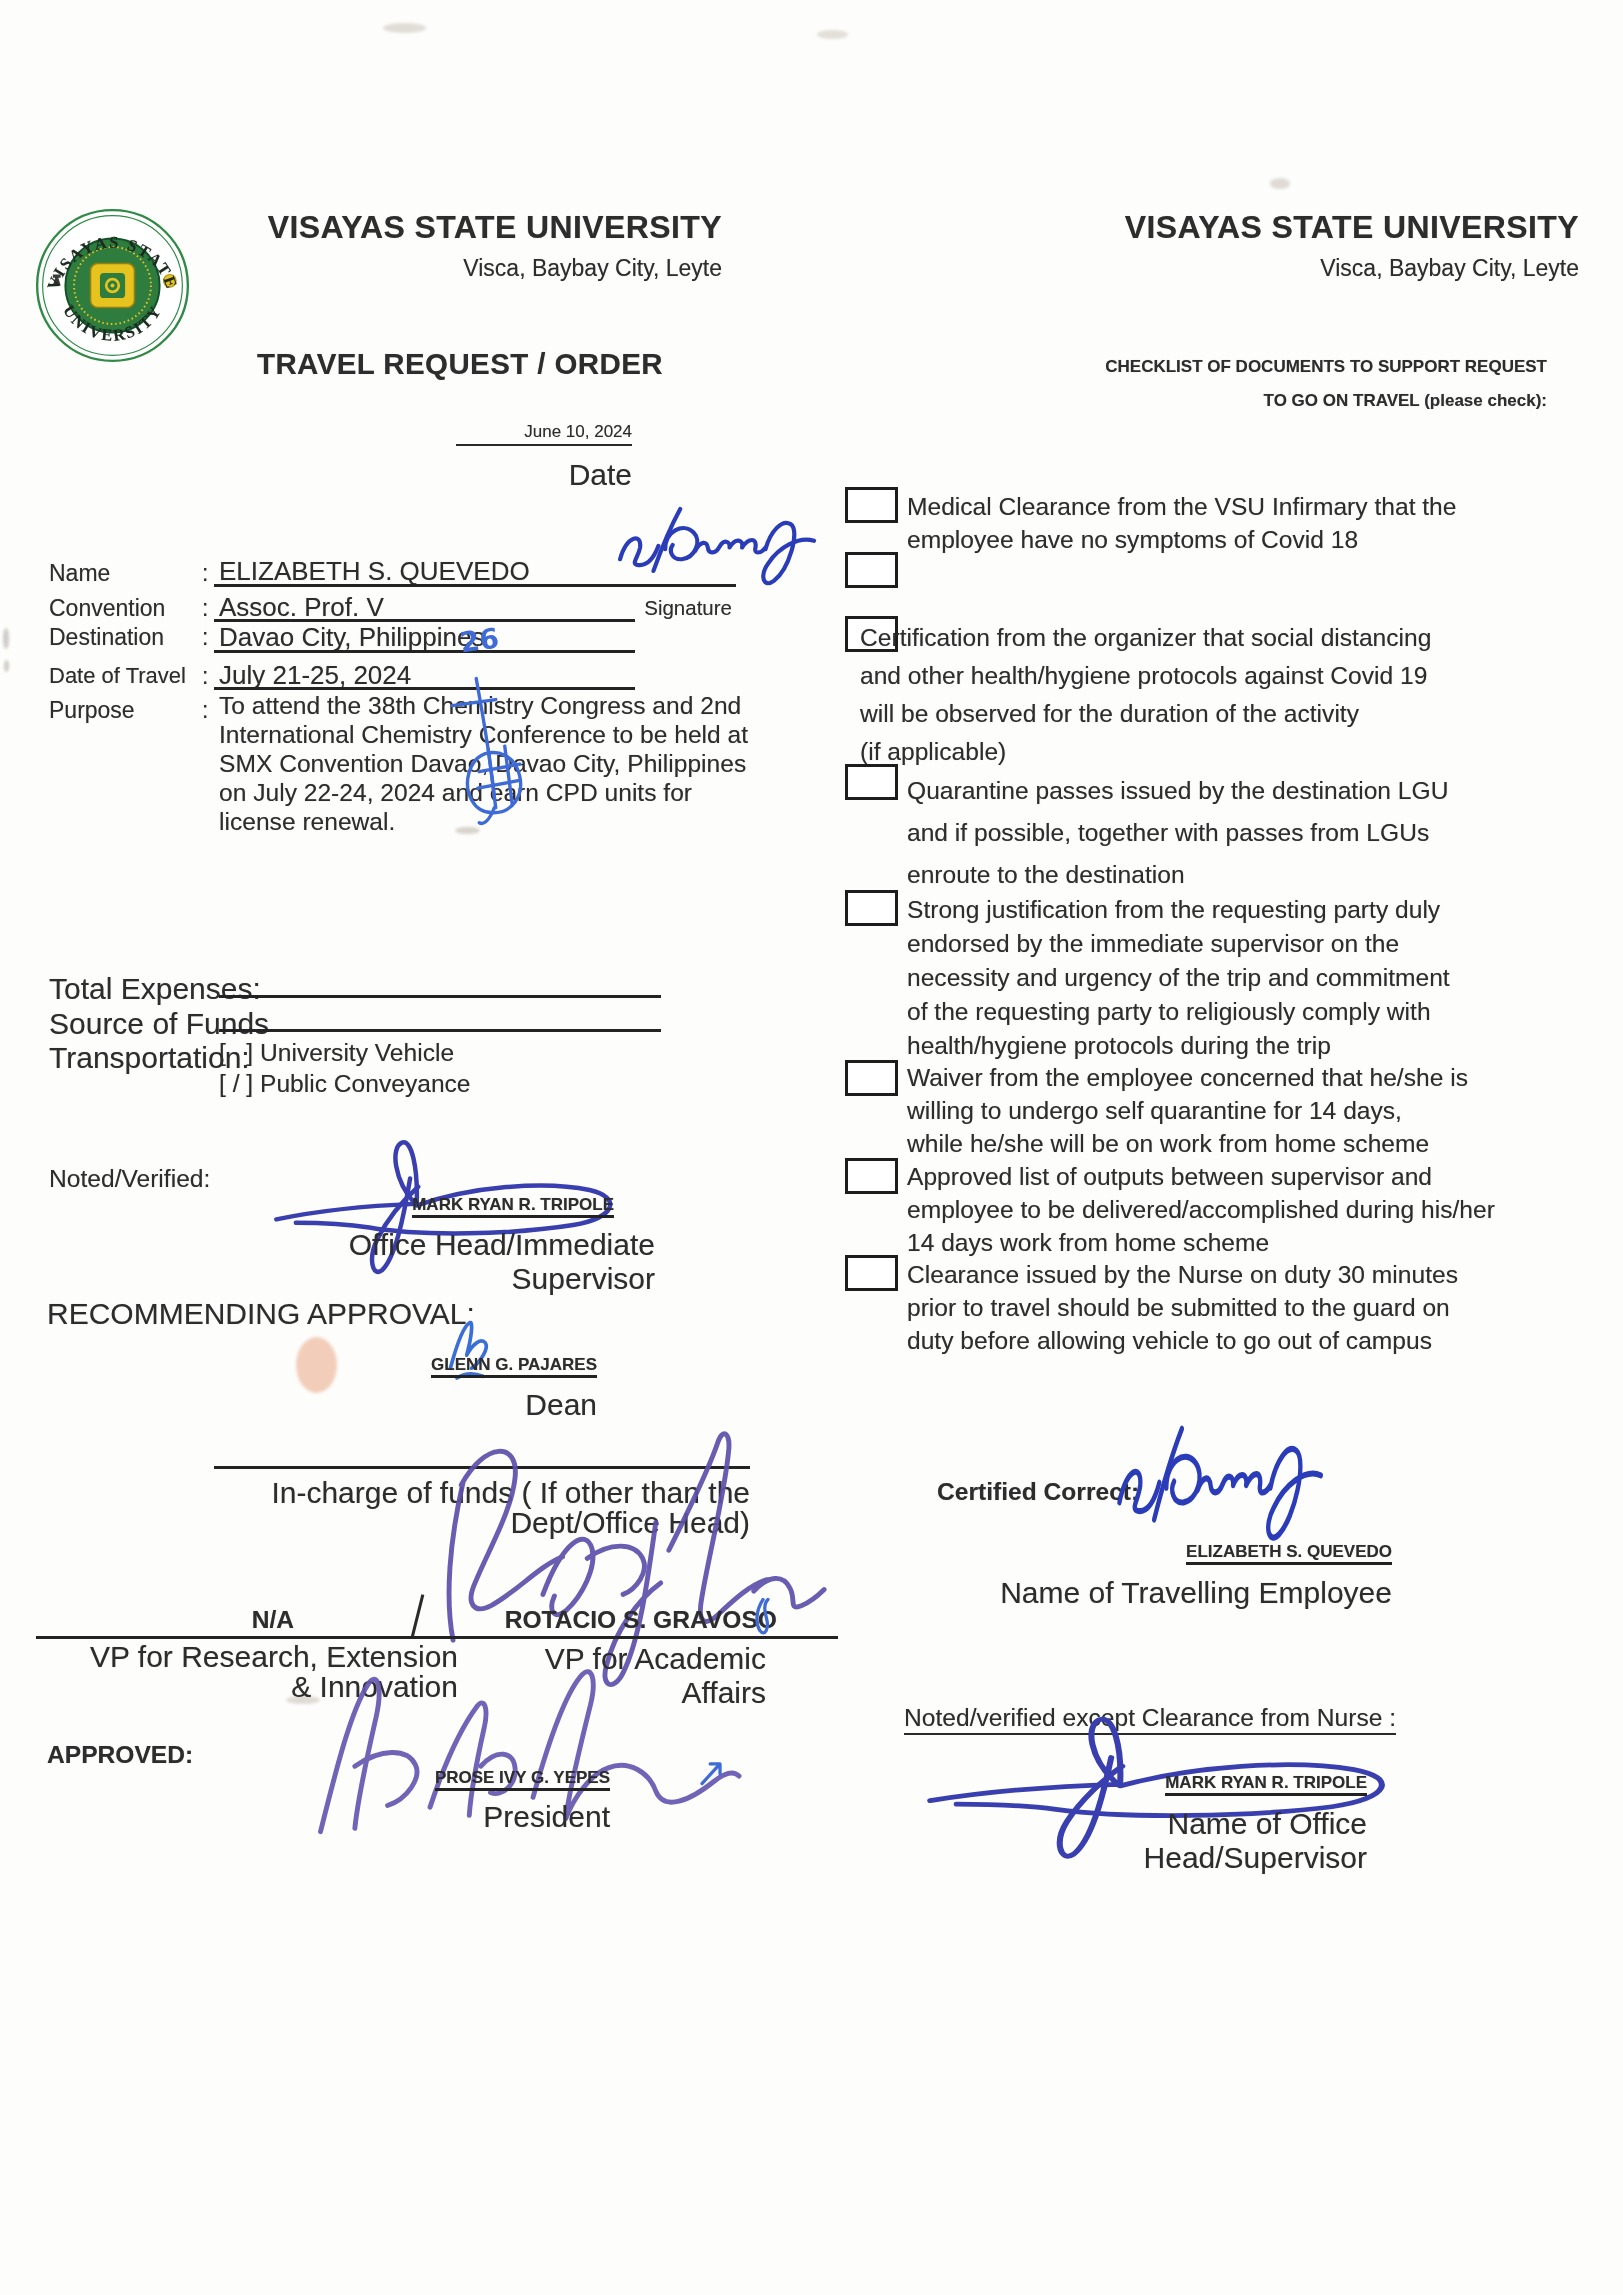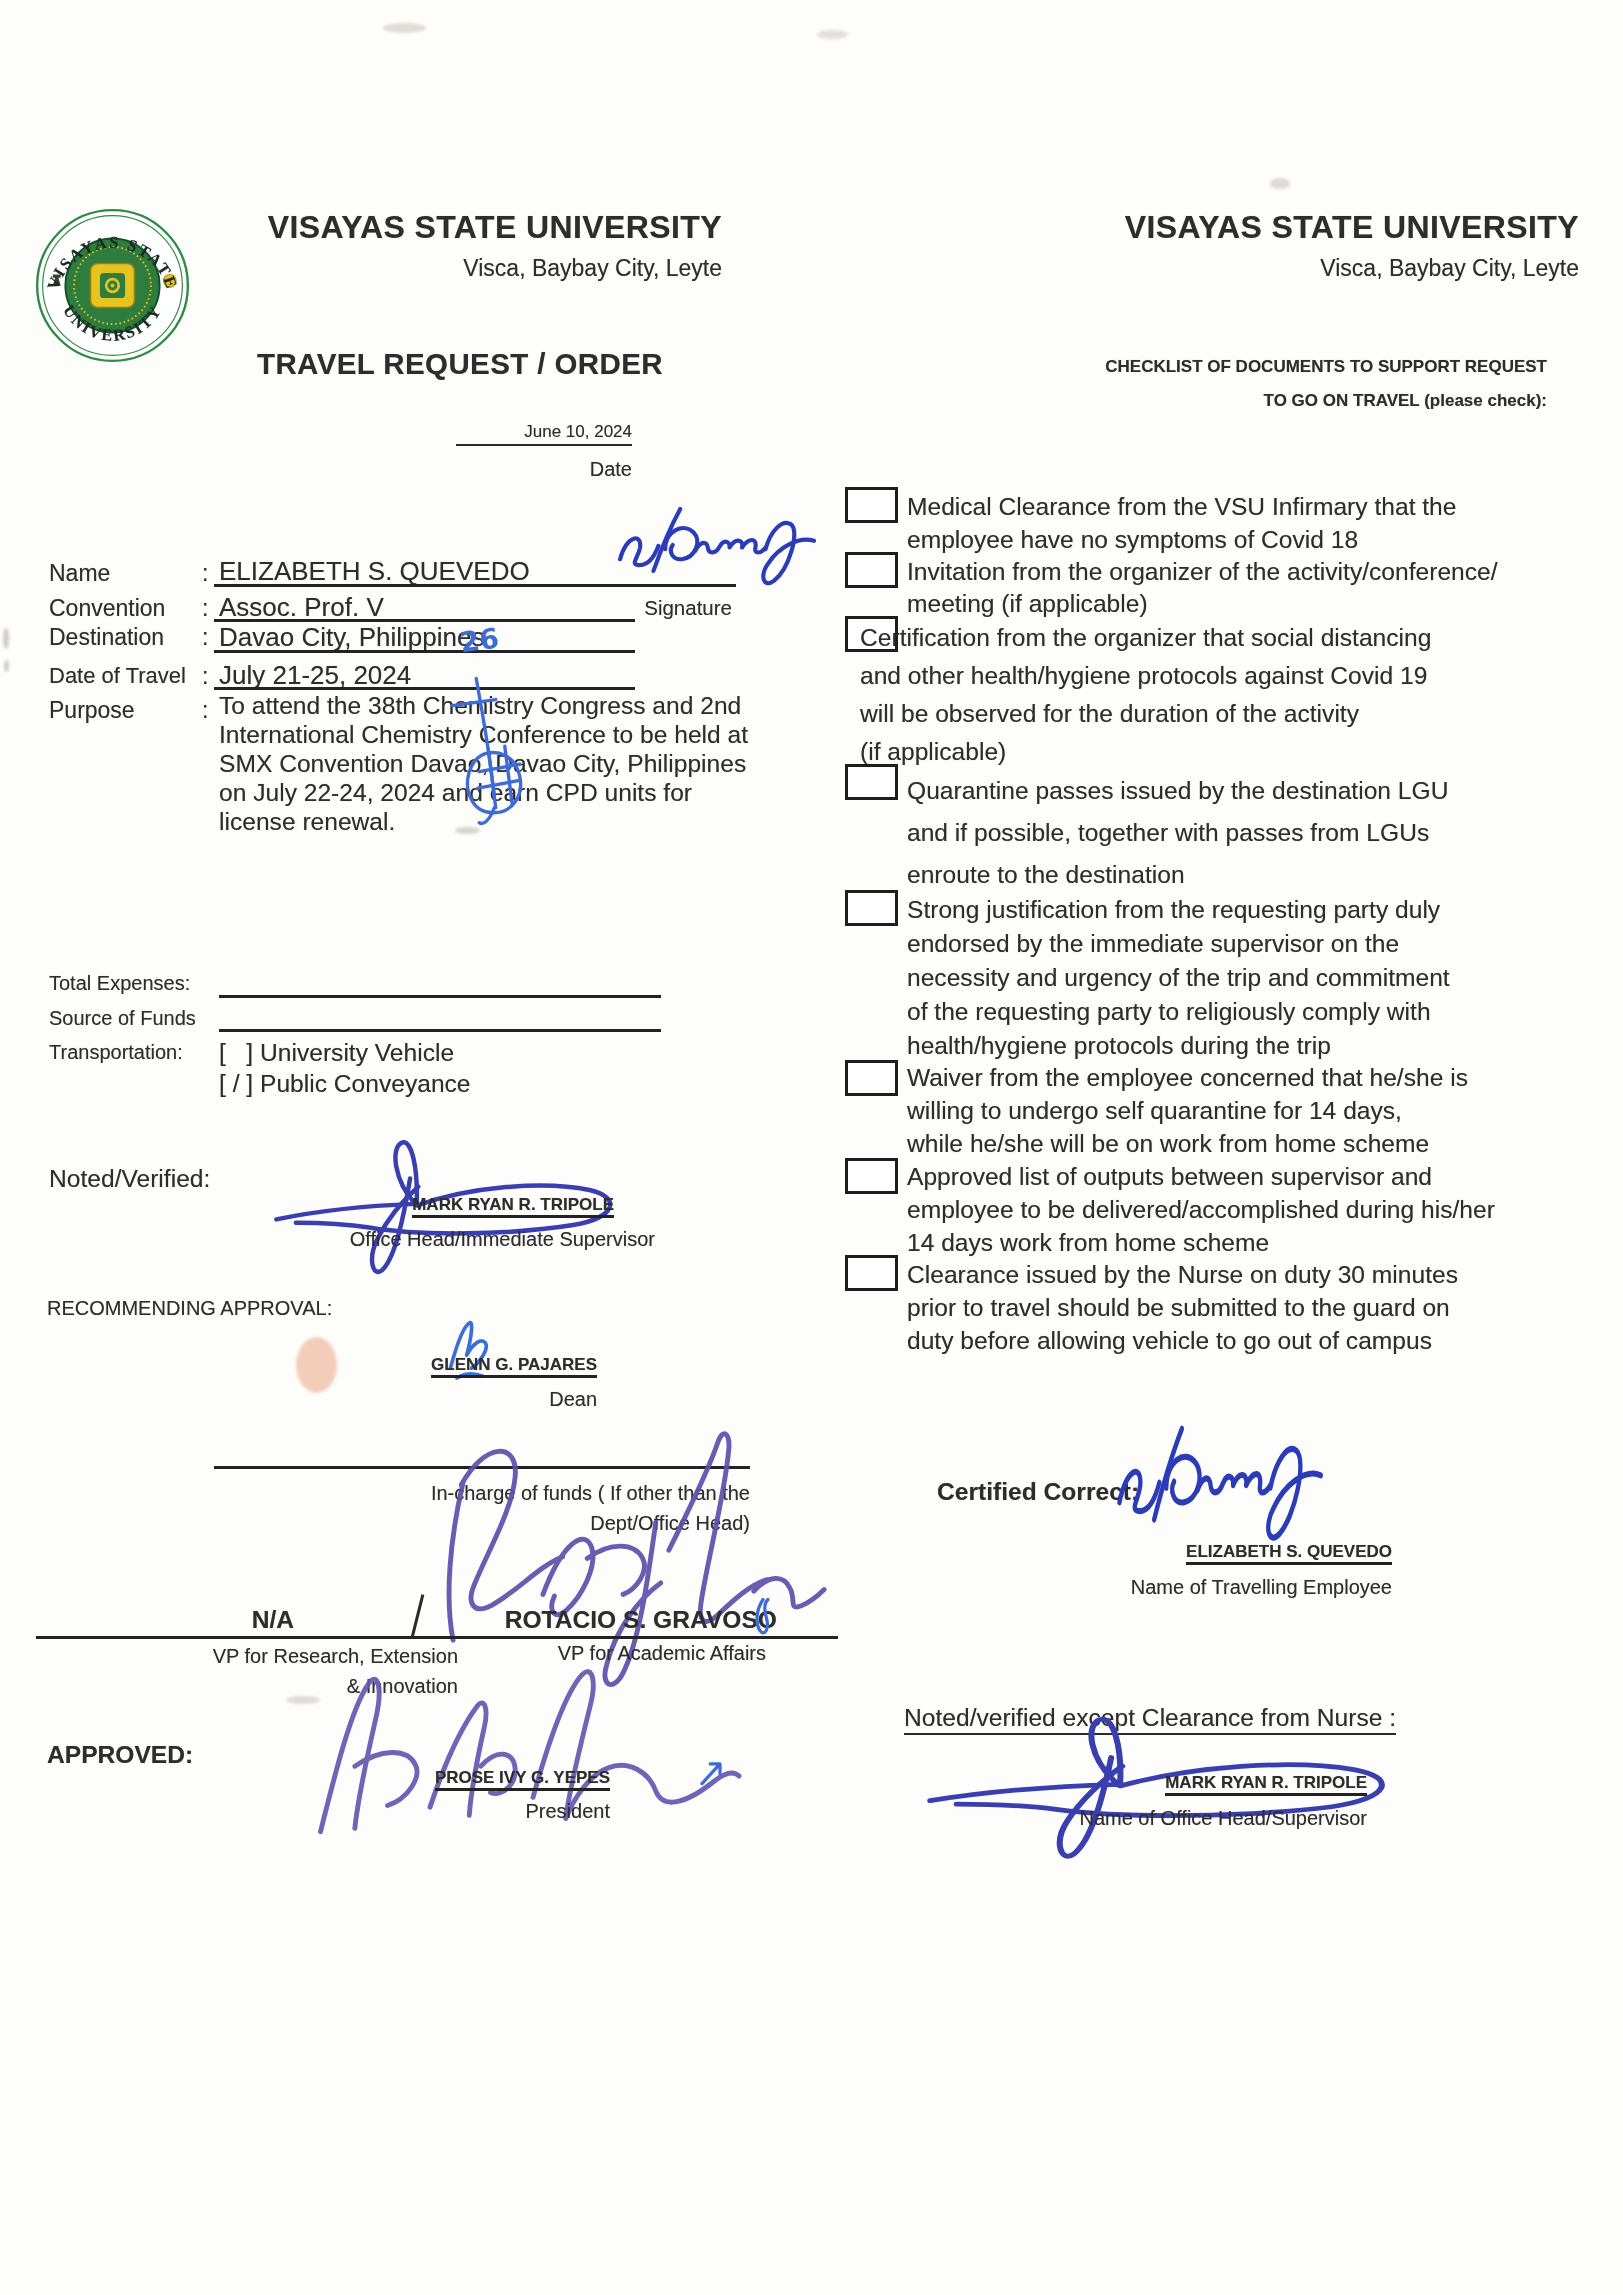--- a/index.html
+++ b/index.html
@@ -8,21 +8,21 @@
         text-shadow:0 0 0.8px rgba(45,45,45,.4)}
   .abs{position:absolute}
   .c{text-align:right}
   .b{font-weight:bold}
   .pre{white-space:pre-line}
   .ws{white-space:pre}
   .u{border-bottom:3.3px solid #222;padding-bottom:0.8px}
   .u3{border-bottom:2.5px solid #2a2a2a;padding-bottom:2px}
   .line{position:absolute;background:#232323;height:3.3px}
   .cb{position:absolute;width:47px;height:29.5px;border:3.3px solid #1d1d1d;background:#fff}
-  .f25{font-size:20.5px}.f27{font-size:22px}.f28{font-size:23px}.f29{font-size:20px}
+  .f25{font-size:20.5px}.f27{font-size:22px}.f28{font-size:23px}.f29{font-size:30px}
   .f30{font-size:24.6px}.f31{font-size:17px}.f32{font-size:26px}.f36{font-size:29.5px}.f39{font-size:32px}
   .lh35{line-height:29px}.lh36{line-height:29.5px}.lh37{line-height:30px}.lh39{line-height:32px}
   .lh40{line-height:33px}.lh41{line-height:34px}.lh46{line-height:38px}.lh51{line-height:42px}
   .ink{stroke-linecap:round;stroke-linejoin:round;fill:none}
   .spk{position:absolute;border-radius:50%;filter:blur(1.6px);opacity:.55}
   .slash{position:absolute;width:3.3px;height:44px;background:#2a2a2a;transform:rotate(14deg)}
   .hand26{position:absolute;font-family:"DejaVu Sans",sans-serif;color:#3f6bd6;font-size:28px;
           font-weight:bold;transform:rotate(-8deg);text-shadow:none}
 </style>
 </head>
@@ -217,22 +217,20 @@
   <div class="abs c b f39" style="left:949px;top:209px;width:630px;letter-spacing:0.4px">VISAYAS STATE UNIVERSITY</div>
   <div class="abs c f28" style="left:949px;top:255px;width:630px">Visca, Baybay City, Leyte</div>
   <div class="abs c b f31 pre lh41" style="left:851px;top:350px;width:696px">CHECKLIST OF DOCUMENTS TO SUPPORT REQUEST
 TO GO ON TRAVEL (please check):</div>
 
   <div class="cb" style="left:845px;top:487px"></div>
   <div class="abs f30 pre lh40" style="left:907px;top:490px;width:687px">Medical Clearance from the VSU Infirmary that the
 employee have no symptoms of Covid 18</div>
 
   <div class="cb" style="left:845px;top:552px"></div>
-  <div class="abs f30 pre lh39" style="left:907px;top:556px;width:687px">Invitation from the organizer of the activity/conference/
-meeting (if applicable)</div>
 
   <div class="cb" style="left:845px;top:616px"></div>
   <div class="abs f30 pre lh46" style="left:860px;top:619px;width:687px">Certification from the organizer that social distancing
 and other health/hygiene protocols against Covid 19
 will be observed for the duration of the activity
 (if applicable)</div>
 
   <div class="cb" style="left:845px;top:764px"></div>
   <div class="abs f30 pre lh51" style="left:907px;top:770px;width:687px">Quarantine passes issued by the destination LGU
 and if possible, together with passes from LGUs

